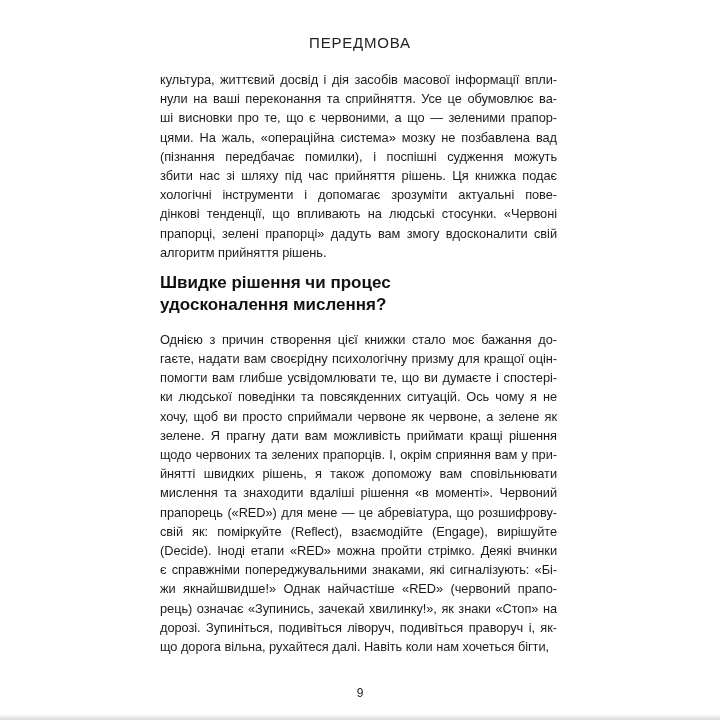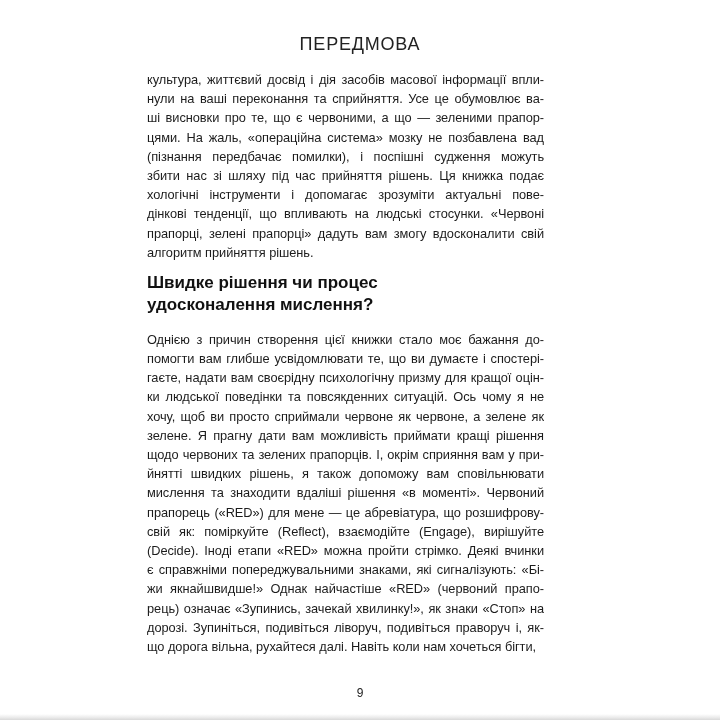--- a/index.html
+++ b/index.html
@@ -19,28 +19,28 @@
     height: 720px;
     background: #ffffff;
     overflow: hidden;
   }
   .running-header {
     position: absolute;
     top: 34px;
     left: 0;
     width: 720px;
     text-align: center;
-    font-size: 18px;
+    font-size: 15px;
     letter-spacing: 0.8px;
     font-weight: 500;
     color: #222222;
   }
   .text-column {
     position: absolute;
-    left: 147px;
+    left: 160px;
     top: 70px;
     width: 397px;
   }
   .para {
     font-size: 12.8px;
     line-height: 19.2px;
     letter-spacing: -0.05px;
     color: #1c1c1c;
   }
   .para .line {
@@ -102,22 +102,22 @@
         <div class="line last">алгоритм прийняття рішень.</div>
       </div>
 
     <h2 class="section-heading">
       <div>Швидке рішення чи процес</div>
       <div>удосконалення мислення?</div>
     </h2>
 
     <div class="para">
         <div class="line">Однією з причин створення цієї книжки стало моє бажання до-</div>
+        <div class="line">гаєте, надати вам своєрідну психологічну призму для кращої оцін-</div>
         <div class="line">помогти вам глибше усвідомлювати те, що ви думаєте і спостері-</div>
-        <div class="line">гаєте, надати вам своєрідну психологічну призму для кращої оцін-</div>
         <div class="line">ки людської поведінки та повсякденних ситуацій. Ось чому я не</div>
         <div class="line">хочу, щоб ви просто сприймали червоне як червоне, а зелене як</div>
         <div class="line">зелене. Я прагну дати вам можливість приймати кращі рішення</div>
         <div class="line">щодо червоних та зелених прапорців. І, окрім сприяння вам у при-</div>
         <div class="line">йнятті швидких рішень, я також допоможу вам сповільнювати</div>
         <div class="line">мислення та знаходити вдаліші рішення «в моменті». Червоний</div>
         <div class="line">прапорець («RED») для мене — це абревіатура, що розшифрову-</div>
         <div class="line"><span>свій як: </span><span class="it">поміркуйте</span><span> (</span><span class="it">Reflect</span><span>), </span><span class="it">взаємодійте</span><span> (</span><span class="it">Engage</span><span>), </span><span class="it">вирішуйте</span></div>
         <div class="line"><span class="it">(</span><span class="it">Decide</span><span class="it">)</span><span>. Іноді етапи «RED» можна пройти стрімко. Деякі вчинки</span></div>
         <div class="line">є справжніми попереджувальними знаками, які сигналізують: «Бі-</div>

